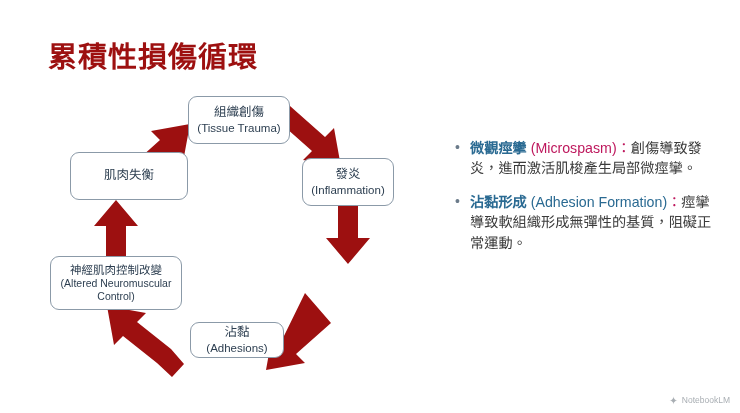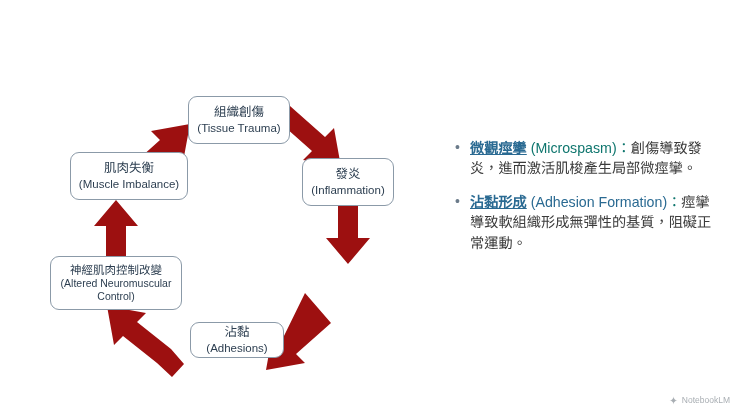--- a/index.html
+++ b/index.html
@@ -105,27 +105,26 @@
   }
   .bullet-text {
     flex: 1 1 auto;
     font-size: 14.2px;
     line-height: 1.42;
     color: #3b3b3b;
   }
   .term-zh {
     color: #2a6a92;
     font-weight: bold;
-    text-decoration: underline;
   }
   .term-en {
     color: #2a6a92;
   }
   .term-en-dark {
-    color: #0f766e;
+    color: #be185d;
   }
 
   
   #watermark {
     position: absolute;
     right: 10px;
     bottom: 8px;
     display: flex;
     align-items: center;
     gap: 4px;
@@ -133,20 +132,21 @@
     font-size: 8.5px;
     opacity: 0.85;
   }
   #watermark svg { display: block; }
 </style>
 </head>
 <body>
 
 <div id="slide">
 
+  <div id="title">累積性損傷循環</div>
 
   <div id="cycle">
 
     <svg id="arrow-layer" viewBox="0 0 440 320">
       <defs>
         <style>
           .arw { fill: #9d1010; }
         </style>
       </defs>
 
@@ -191,21 +191,20 @@
       <span class="en">(Adhesions)</span>
     </div>
 
     <div class="node narrow" id="node-neuro">
       <span class="zh">神經肌肉控制改變</span>
       <span class="en">(Altered Neuromuscular Control)</span>
     </div>
 
     <div class="node" id="node-imbal">
       <span class="zh">肌肉失衡</span>
-      <span class="en">(Muscle Imbalance)</span>
     </div>
   </div>
 
   <div id="panel">
 
     <div class="bullet">
       <span class="bullet-dot">•</span>
       <span class="bullet-text"><span class="term-zh">微觀痙攣</span><span class="term-en-dark"> (Microspasm)</span><span class="term-en-dark">：</span><span>創傷導致發炎，進而激活肌梭產生局部微痙攣。</span></span>
     </div>
 

